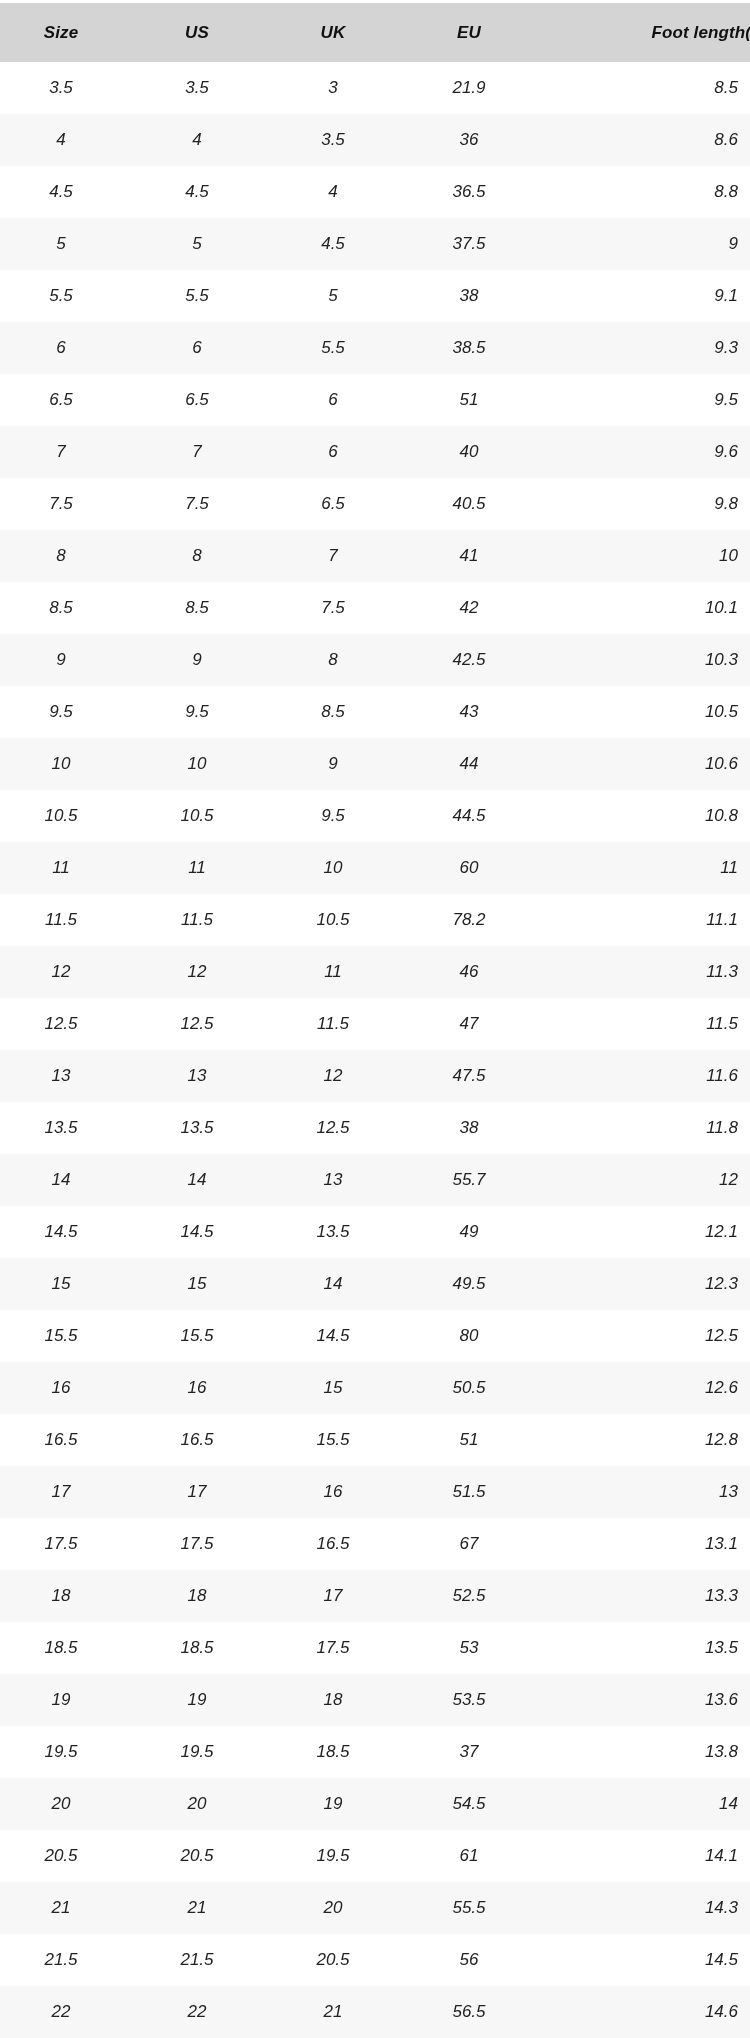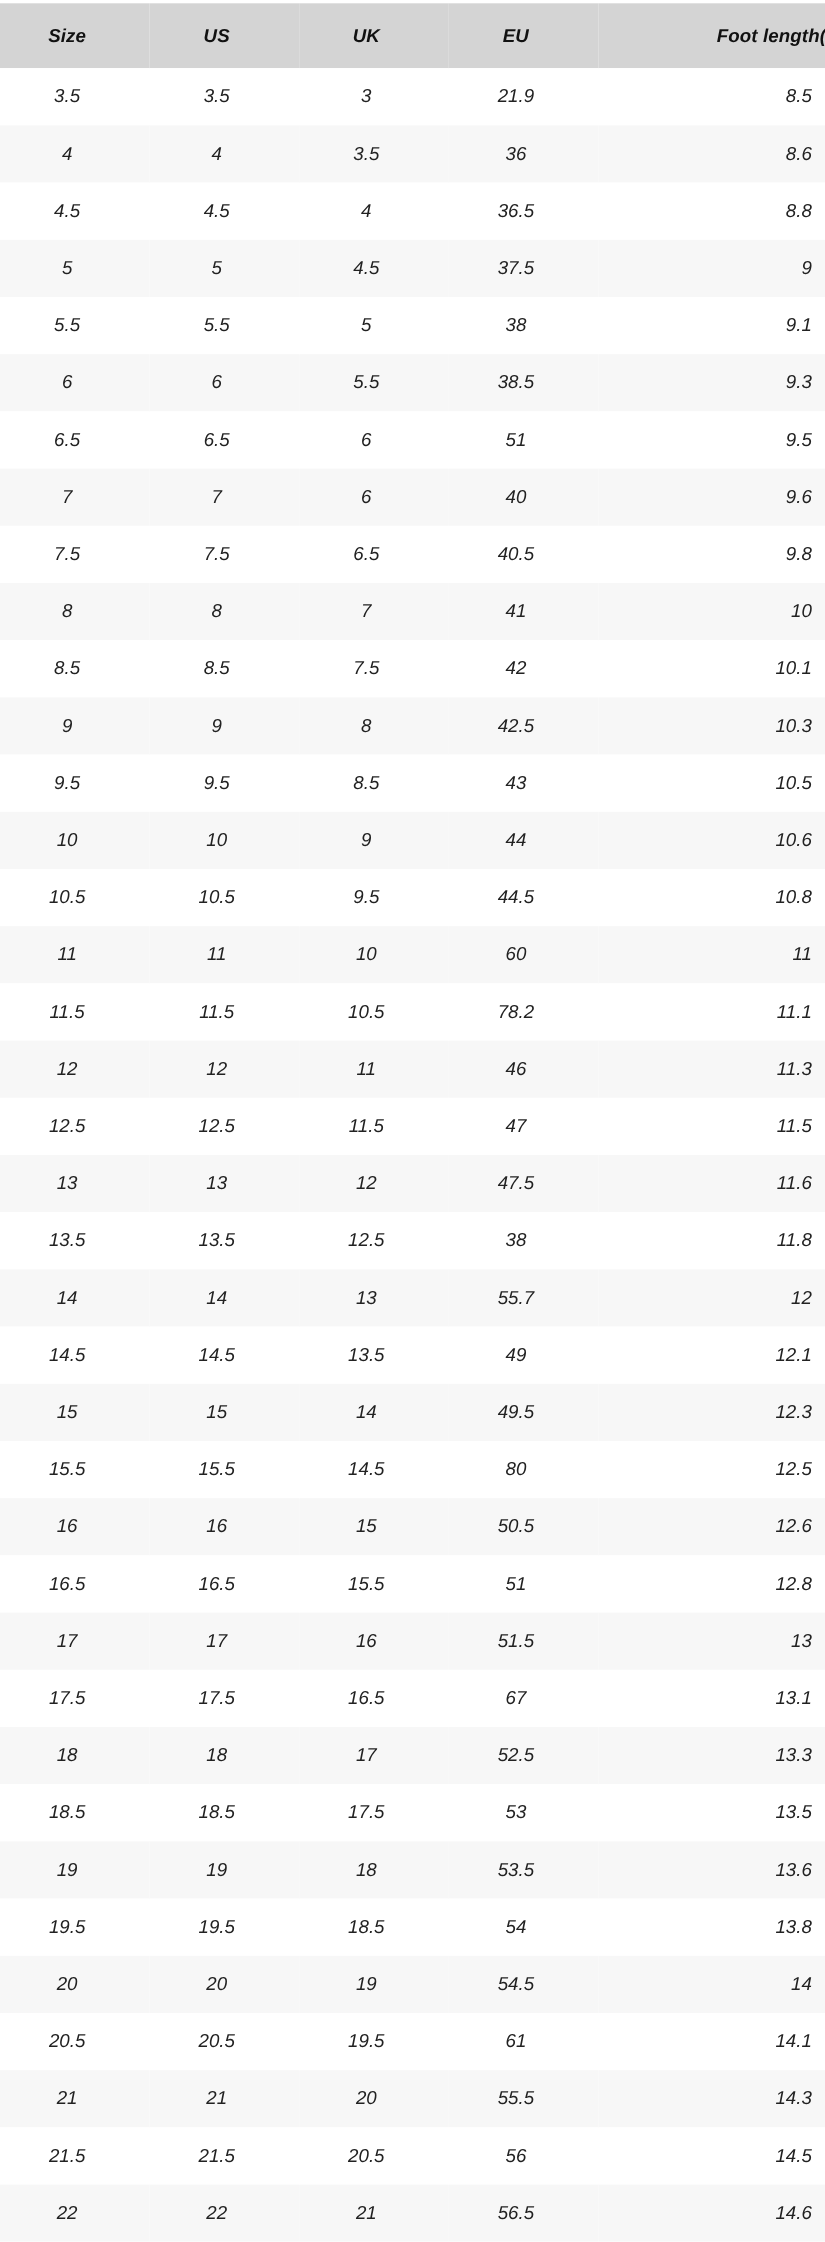--- a/index.html
+++ b/index.html
@@ -332,21 +332,21 @@
           <td>19</td>
           <td>19</td>
           <td>18</td>
           <td>53.5</td>
           <td class="td-foot">13.6</td>
         </tr>
         <tr class="row-even">
           <td>19.5</td>
           <td>19.5</td>
           <td>18.5</td>
-          <td>54</td>
+          <td>37</td>
           <td class="td-foot">13.8</td>
         </tr>
         <tr class="row-odd">
           <td>20</td>
           <td>20</td>
           <td>19</td>
           <td>54.5</td>
           <td class="td-foot">14</td>
         </tr>
         <tr class="row-even">

